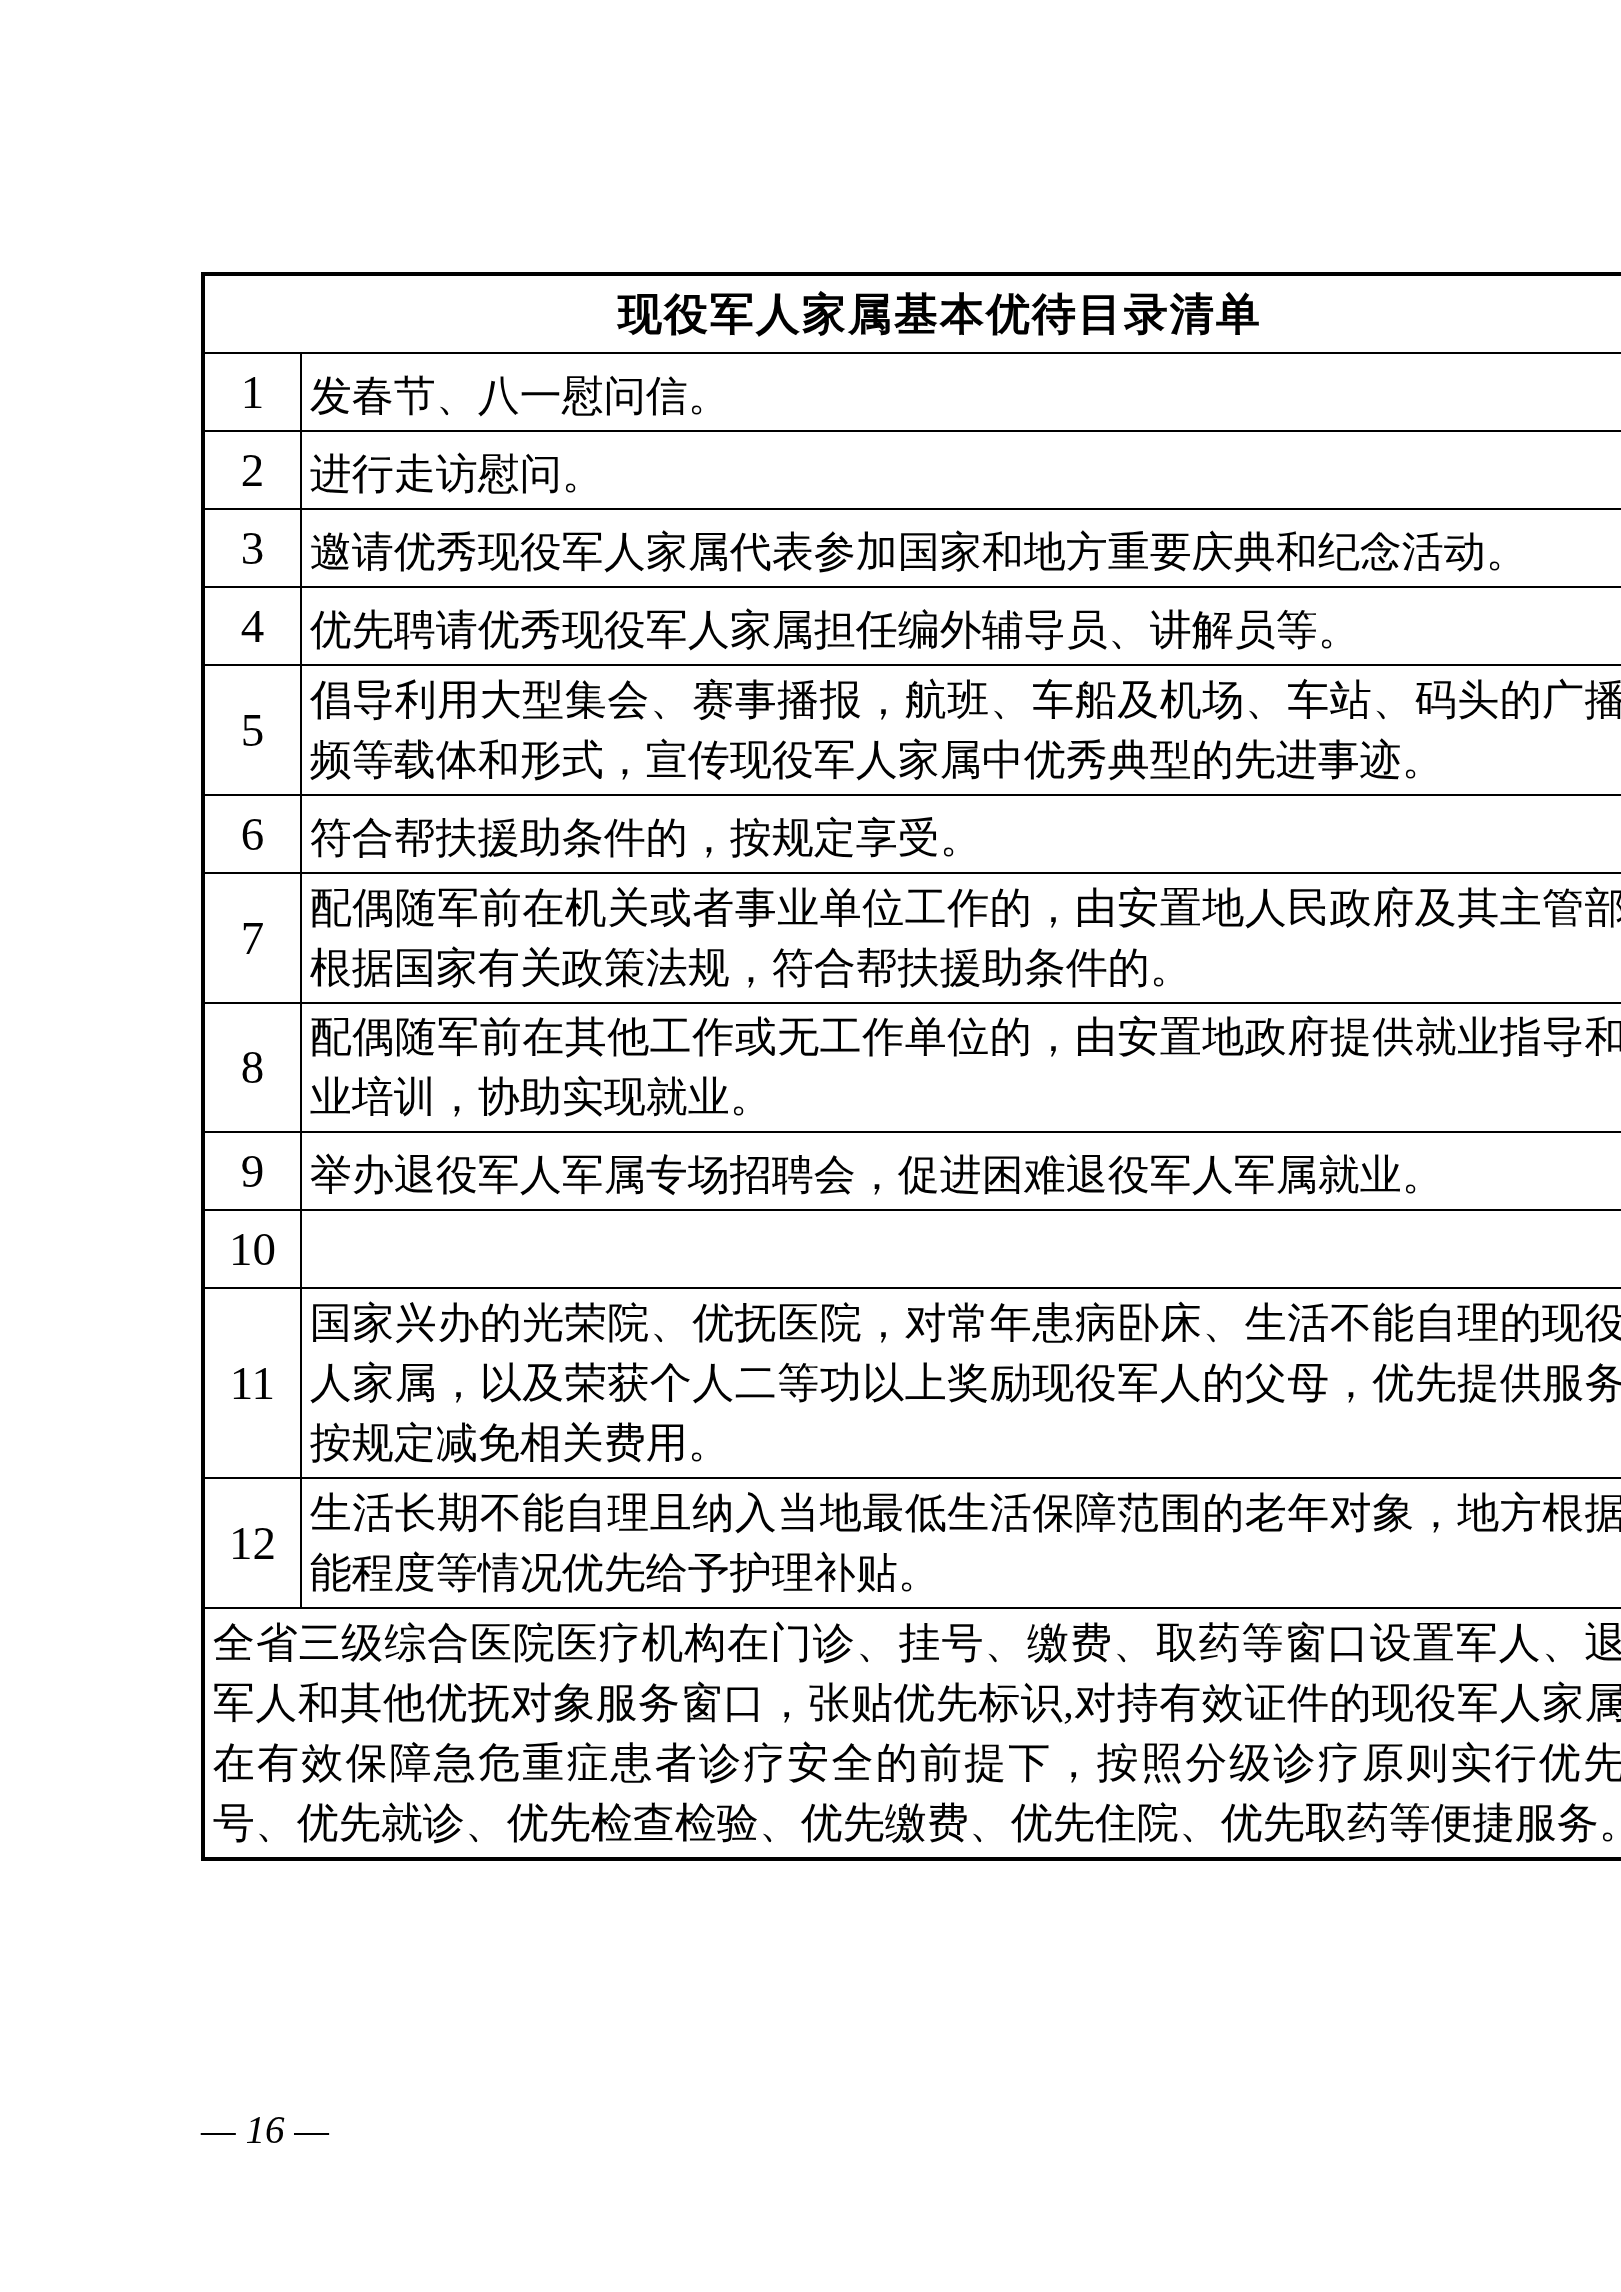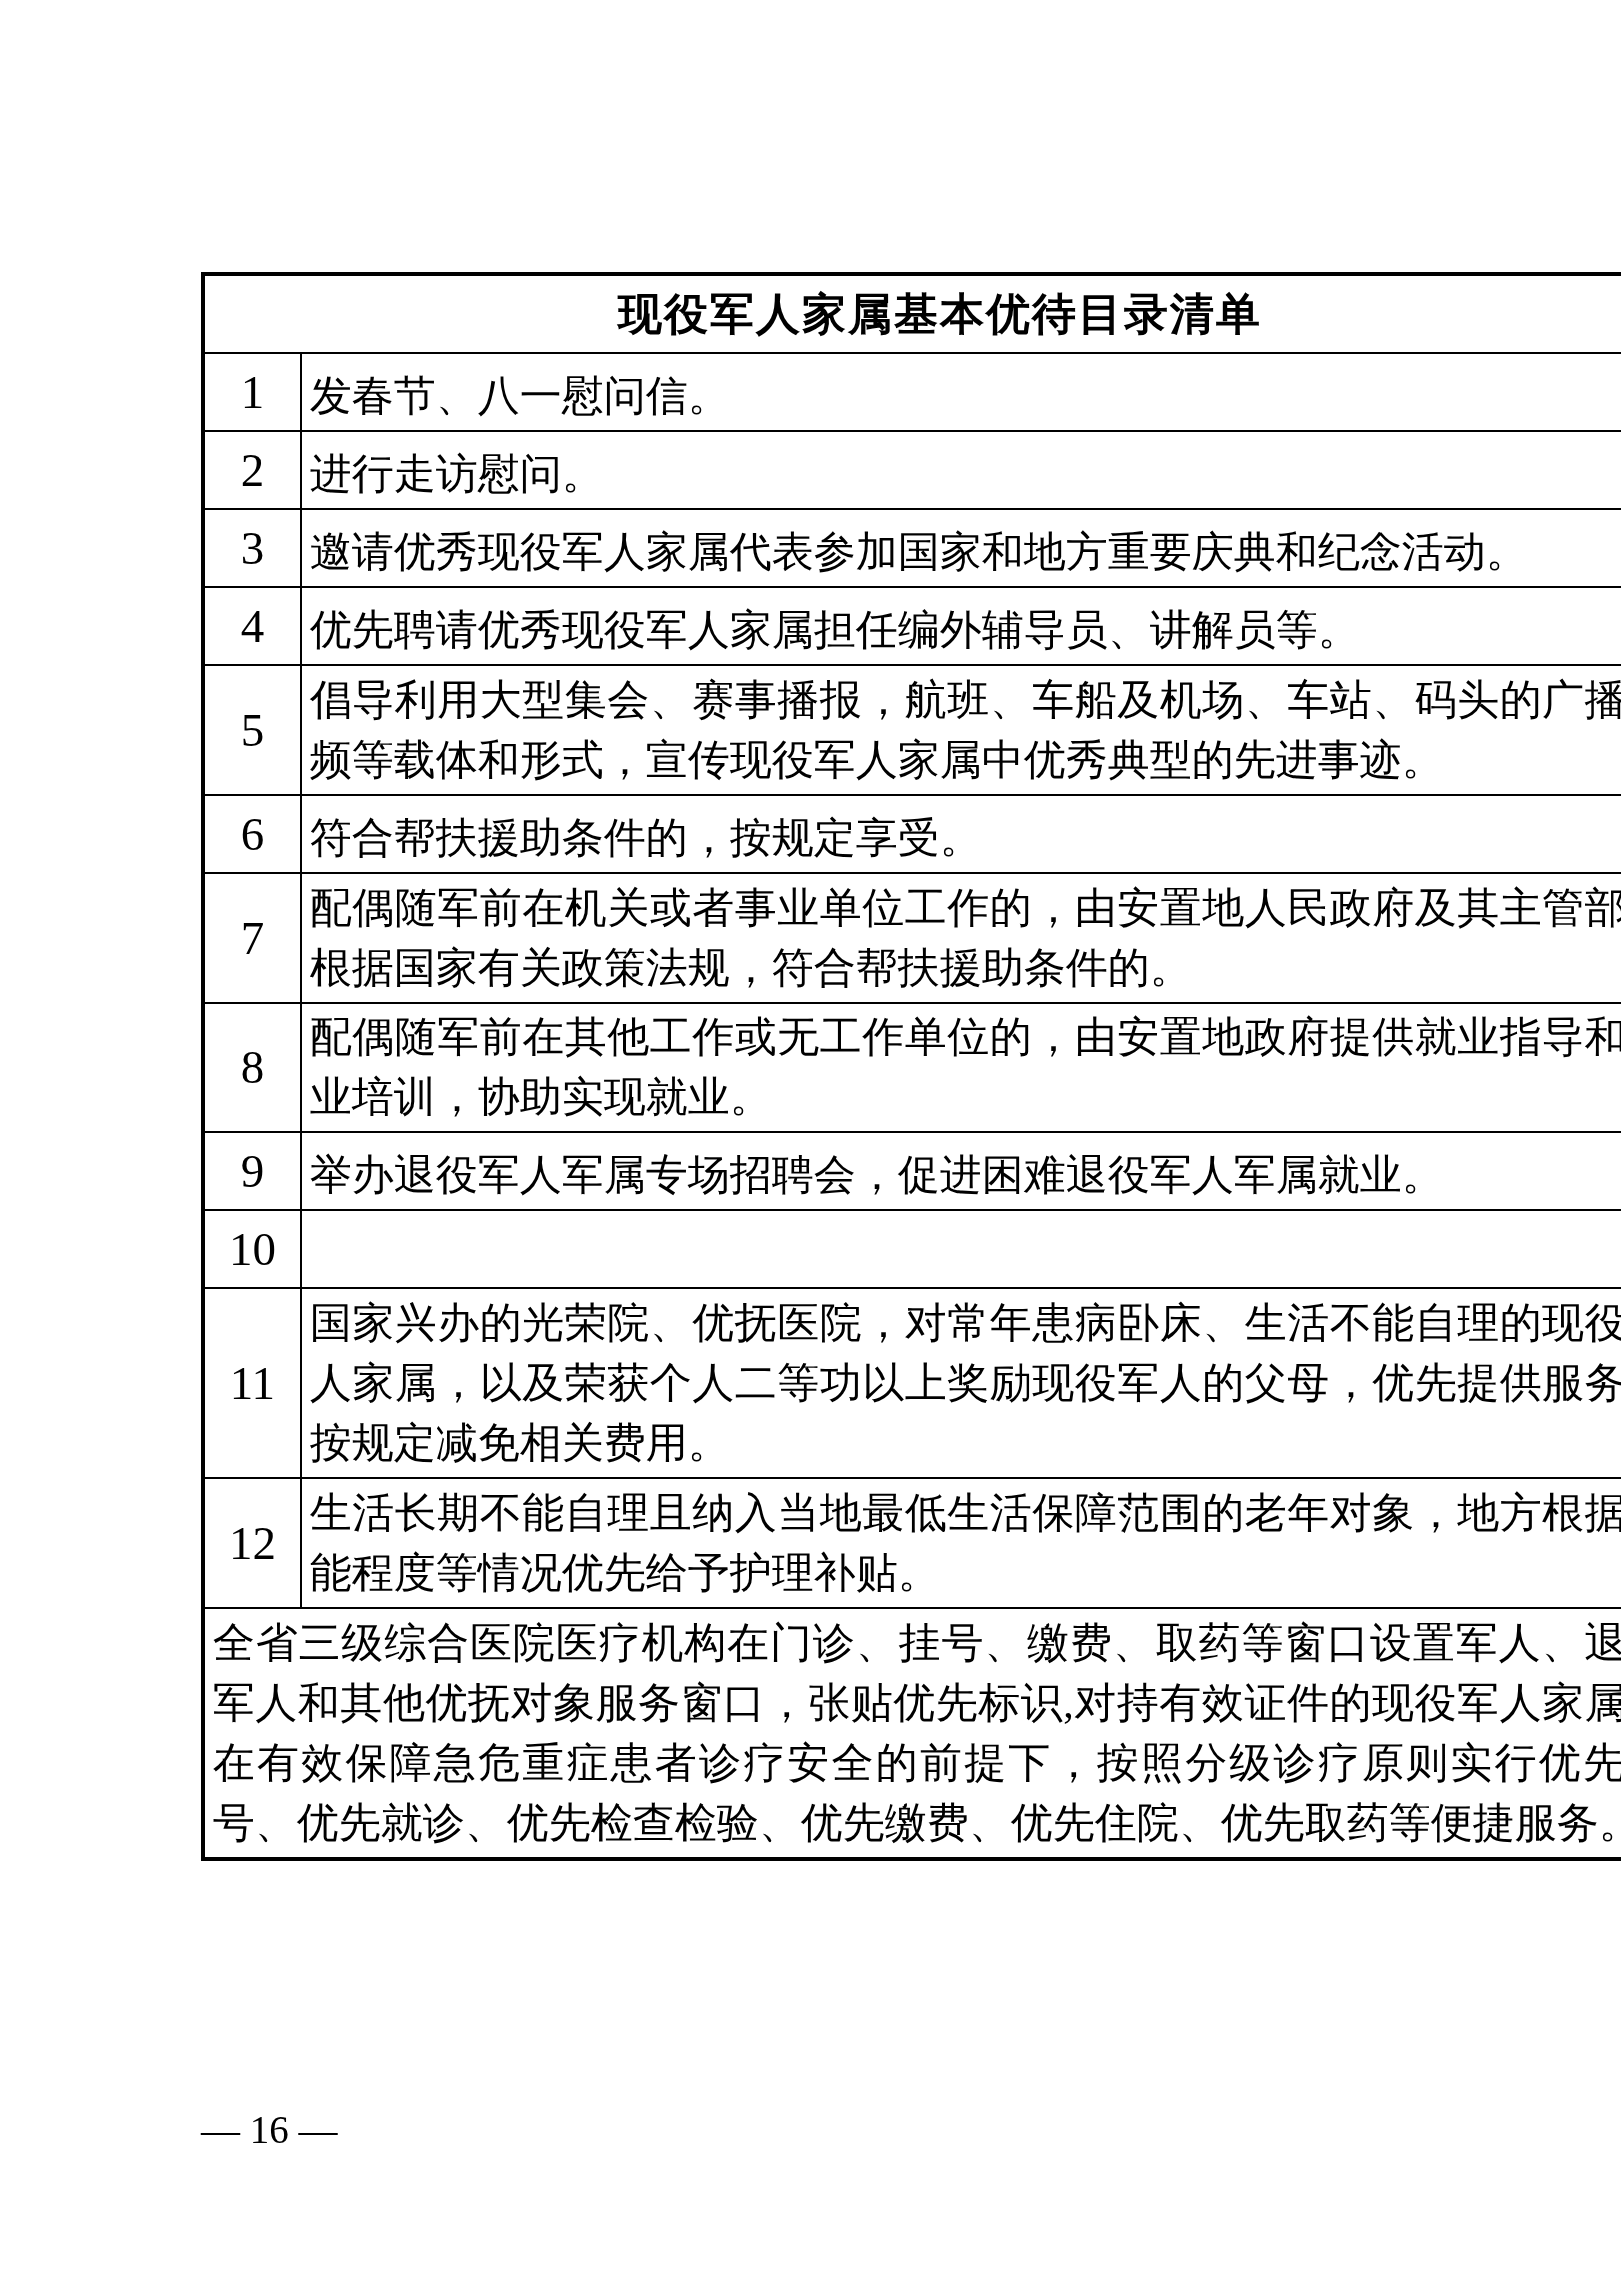--- a/index.html
+++ b/index.html
@@ -62,20 +62,21 @@
     text-align: justify;
     text-align-last: left;
   }
   .page-number {
     position: absolute;
     left: 201px;
     top: 2107px;
     font-size: 39px;
     font-family: "Liberation Serif", "DejaVu Serif", serif;
     white-space: nowrap;
+    font-style: italic;
   }
 </style>
 </head>
 <body>
 
 <div class="doc-table">
   <div class="title-row">现役军人家属基本优待目录清单</div>
   <div>
       <div class="trow">
         <div class="num">1</div>

